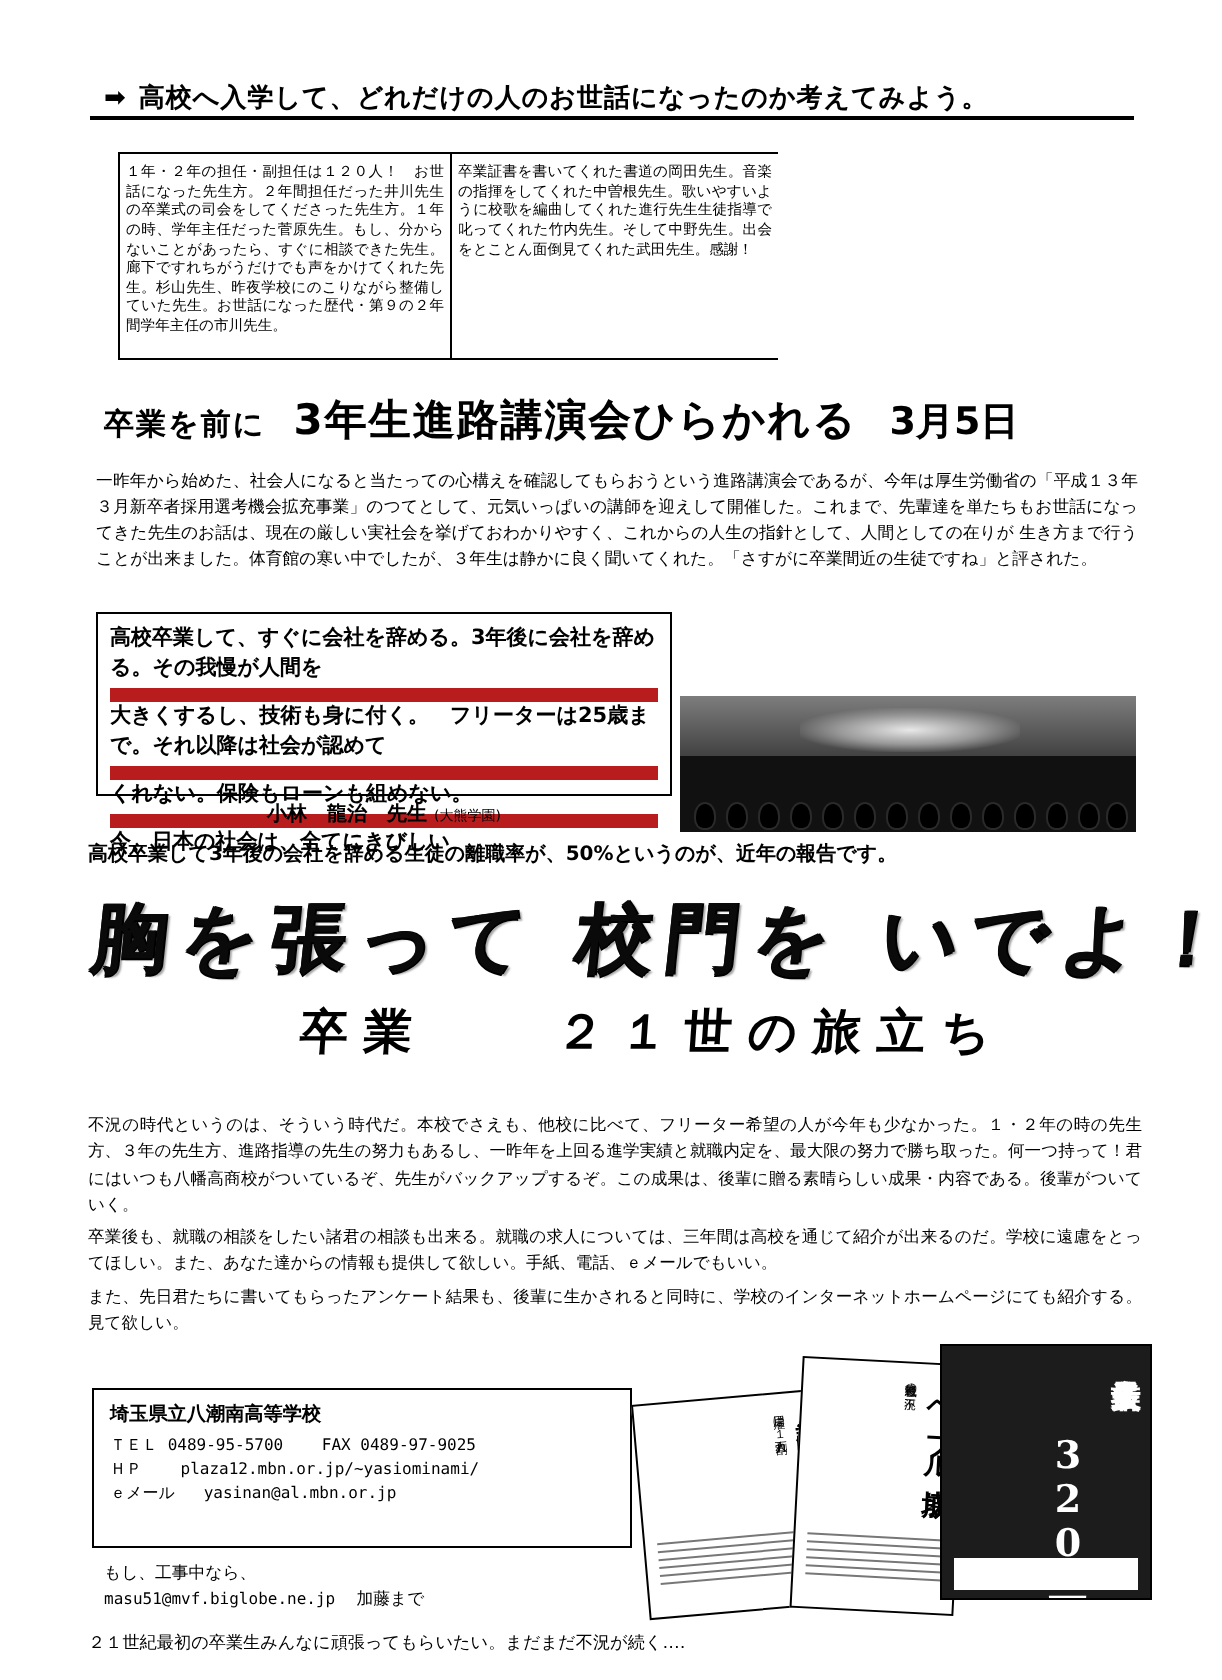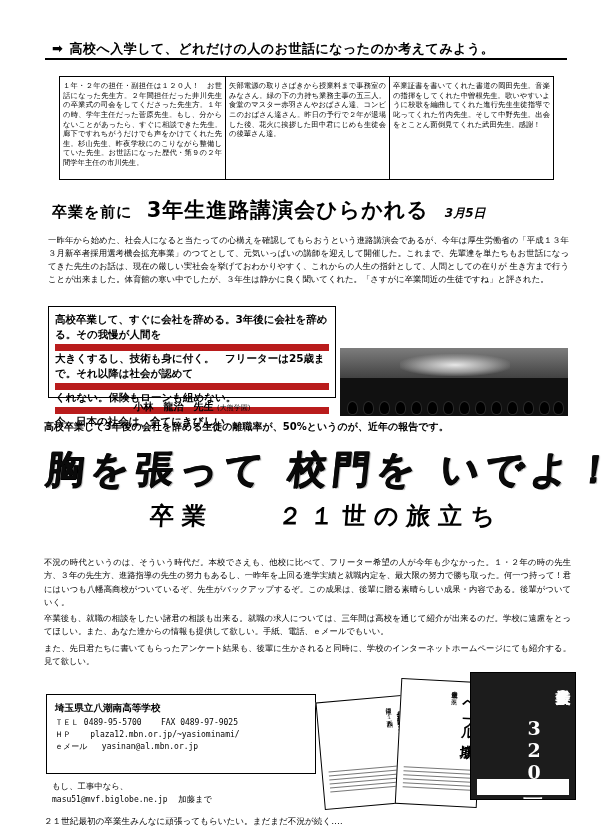--- a/index.html
+++ b/index.html
@@ -83,24 +83,23 @@
     font-weight: bold;
     letter-spacing: 1px;
   }
   .title-big {
     font-size: 21px;
     font-weight: bold;
     letter-spacing: 1px;
     margin-left: 14px;
   }
   .title-date {
-    font-size: 12px;
+    font-size: 19px;
     font-weight: bold;
     margin-left: 16px;
-    font-style: italic;
   }
 
   
   .lead {
     position: absolute;
     left: 48px;
     top: 234px;
     width: 521px;
     font-size: 8.4px;
     line-height: 1.55;
@@ -334,21 +333,20 @@
 
 <div class="page">
 
   <div class="top-head">
     <span class="arrow">➡</span><span>高校へ入学して、どれだけの人のお世話になったのか考えてみよう。</span>
   </div>
   <div class="rule"></div>
 
   <div class="cols">
     <div class="col">１年・２年の担任・副担任は１２０人！　お世話になった先生方。２年間担任だった井川先生の卒業式の司会をしてくださった先生方。１年の時、学年主任だった菅原先生。もし、分からないことがあったら、すぐに相談できた先生。廊下ですれちがうだけでも声をかけてくれた先生。杉山先生、昨夜学校にのこりながら整備していた先生。お世話になった歴代・第９の２年間学年主任の市川先生。</div>
-    <div class="col">矢部電源の取りさばきから授業料まで事務室のみなさん。緑の下の力持ち業務主事の五三人。食堂のマスター赤羽さんやおばさん達、コンビニのおばさん達さん。昨日の予行で２年が退場した後、花火に挨拶した田中君にじめも生徒会の後輩さん達。</div>
     <div class="col">卒業証書を書いてくれた書道の岡田先生。音楽の指揮をしてくれた中曽根先生。歌いやすいように校歌を編曲してくれた進行先生生徒指導で叱ってくれた竹内先生。そして中野先生。出会をとことん面倒見てくれた武田先生。感謝！</div>
   </div>
 
   <div class="title-row">
     <span class="title-small">卒業を前に</span>
     <span class="title-big">3年生進路講演会ひらかれる</span>
     <span class="title-date">3月5日</span>
   </div>
 
   <div class="lead">一昨年から始めた、社会人になると当たっての心構えを確認してもらおうという進路講演会であるが、今年は厚生労働省の「平成１３年３月新卒者採用選考機会拡充事業」のつてとして、元気いっぱいの講師を迎えして開催した。これまで、先輩達を単たちもお世話になってきた先生のお話は、現在の厳しい実社会を挙げておわかりやすく、これからの人生の指針として、人間としての在りが 生き方まで行うことが出来ました。体育館の寒い中でしたが、３年生は静かに良く聞いてくれた。「さすがに卒業間近の生徒ですね」と評された。</div>

